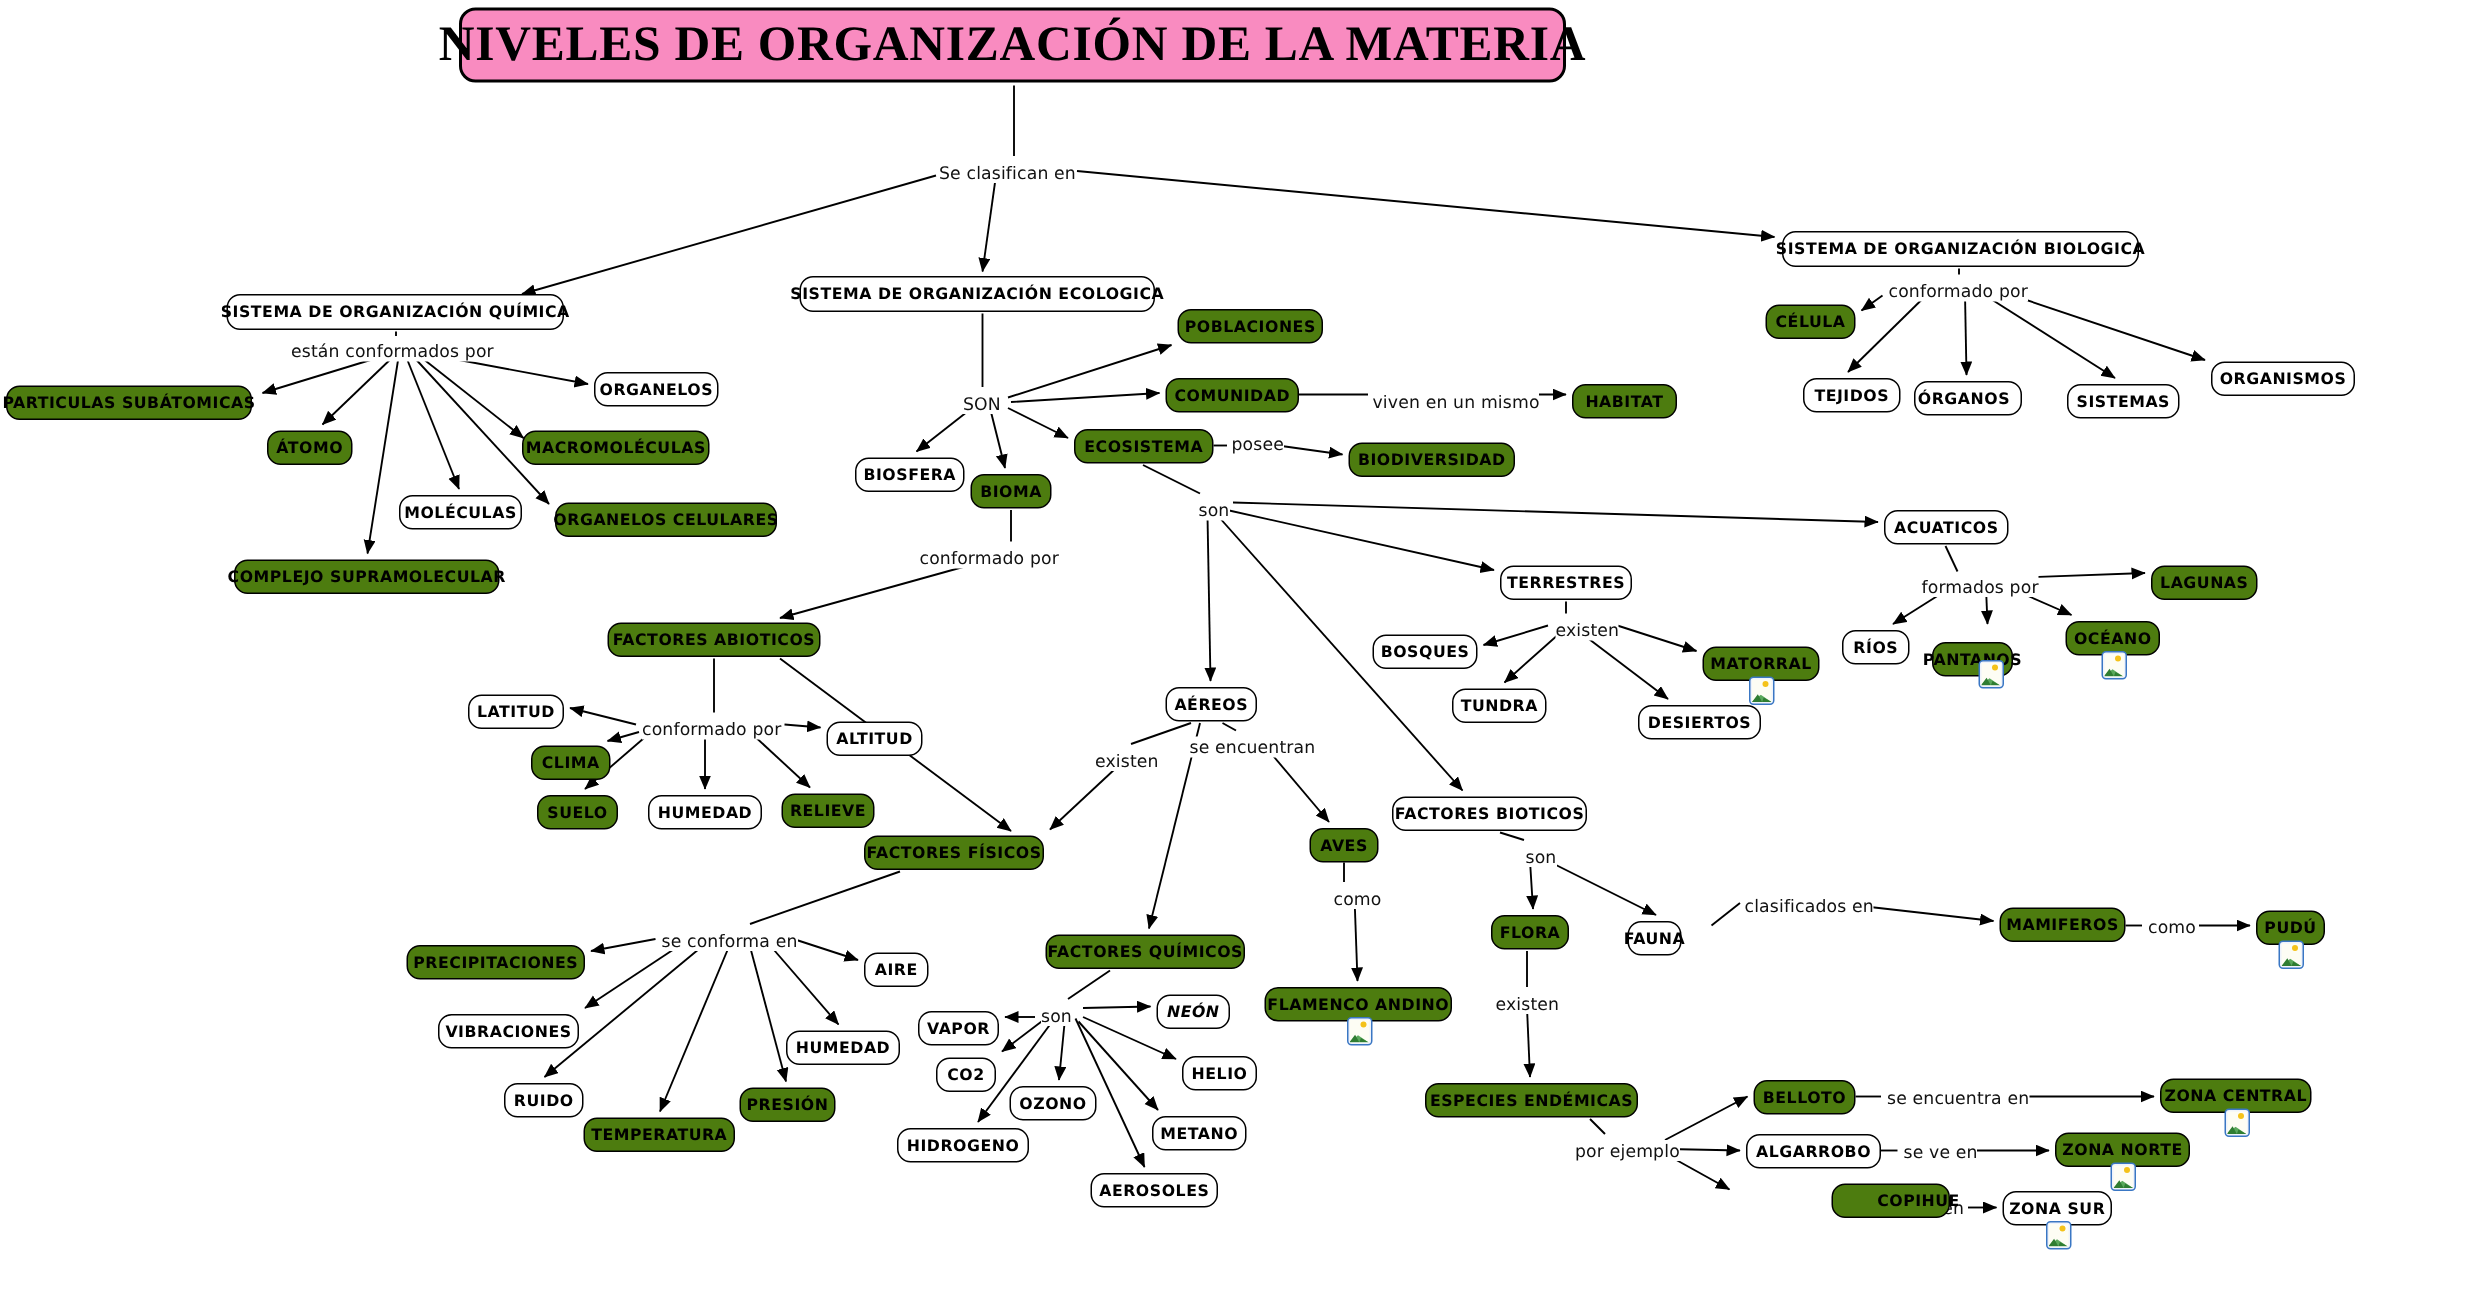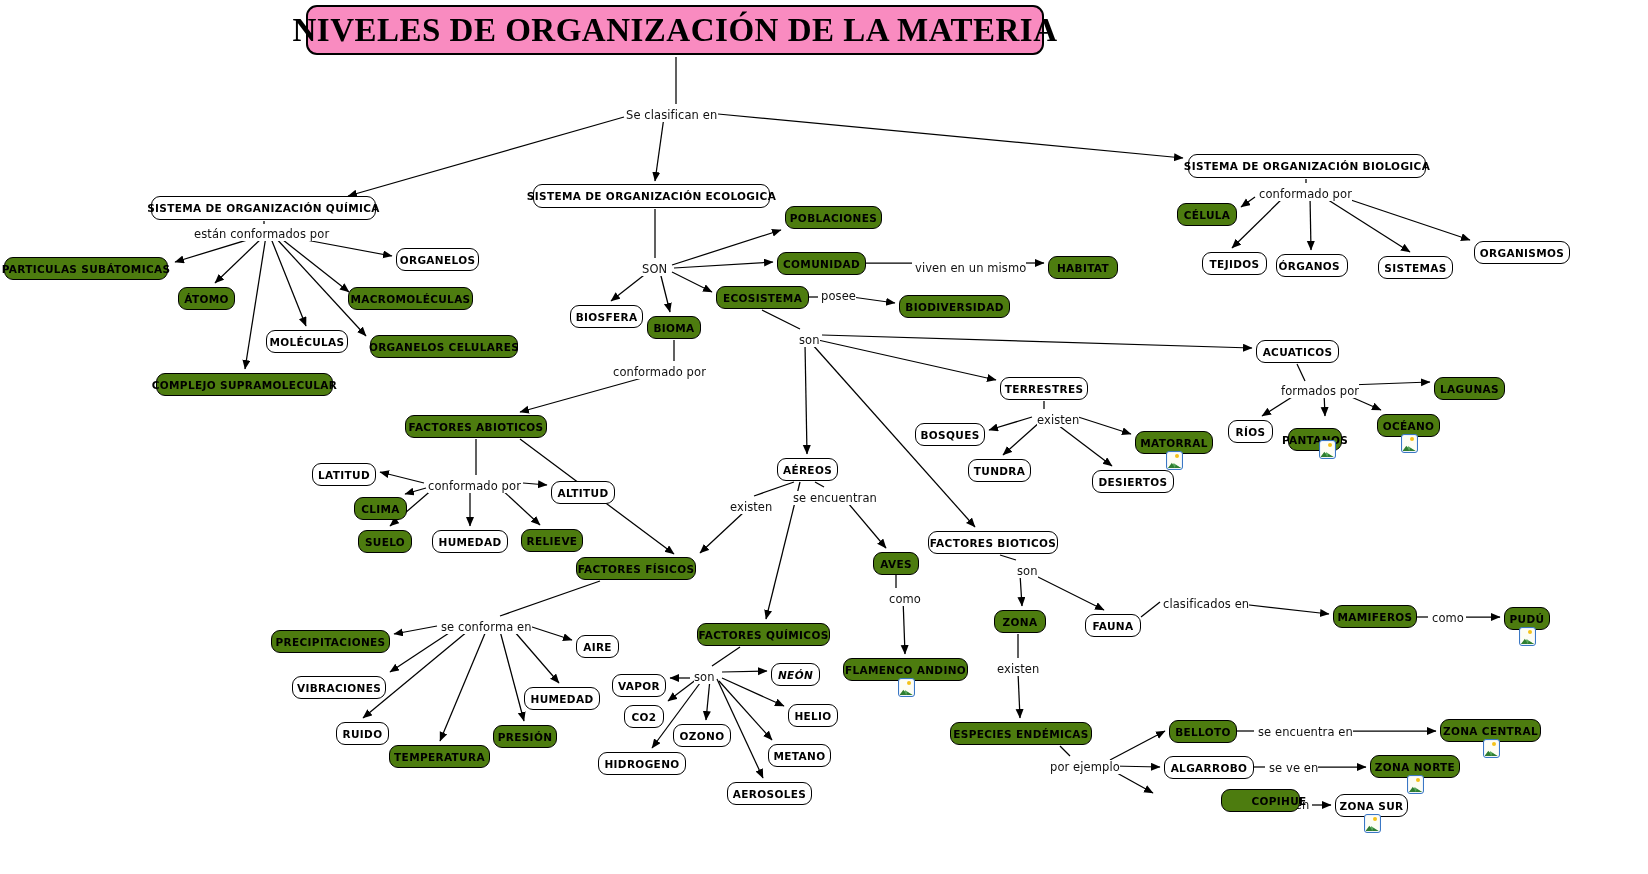--- a/index.html
+++ b/index.html
@@ -370,23 +370,23 @@
       <div class="picicon" style="left: 1400.5px; top: 434px;">
         <span class="sky"></span>
         <span class="sun"></span>
         <span class="mtn2"></span>
         <span class="mtn"></span>
       </div>
       <div class="node" style="left: 928px; top: 531px; width: 130px; height: 23px;">
         <span>FACTORES BIOTICOS</span>
       </div>
       <div class="node pink" style="left: 994px; top: 610px; width: 52px; height: 23px;">
-        <span>ZONA</span>
-      </div>
-      <div class="node" style="left: 1085px; top: 614px; width: 56px; height: 23px;">
+        <span>FLORA</span>
+      </div>
+      <div class="node" style="left: 1085px; top: 614px; width: 36px; height: 23px;">
         <span>FAUNA</span>
       </div>
       <div class="node pink" style="left: 1333px; top: 605px; width: 84px; height: 23px;">
         <span>MAMIFEROS</span>
       </div>
       <div class="node pink" style="left: 1504px; top: 607px; width: 46px; height: 23px;">
         <span>PUDÚ</span>
       </div>
       <div class="picicon" style="left: 1519px; top: 627px;">
         <span class="sky"></span>

